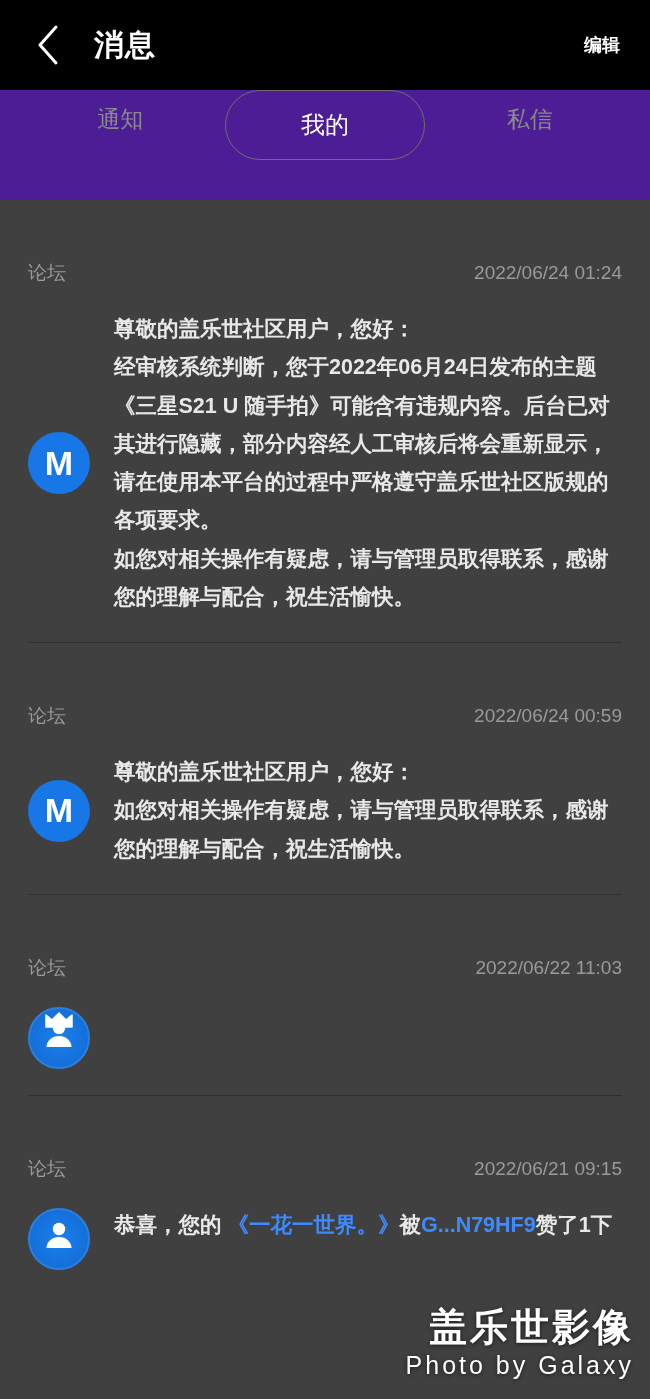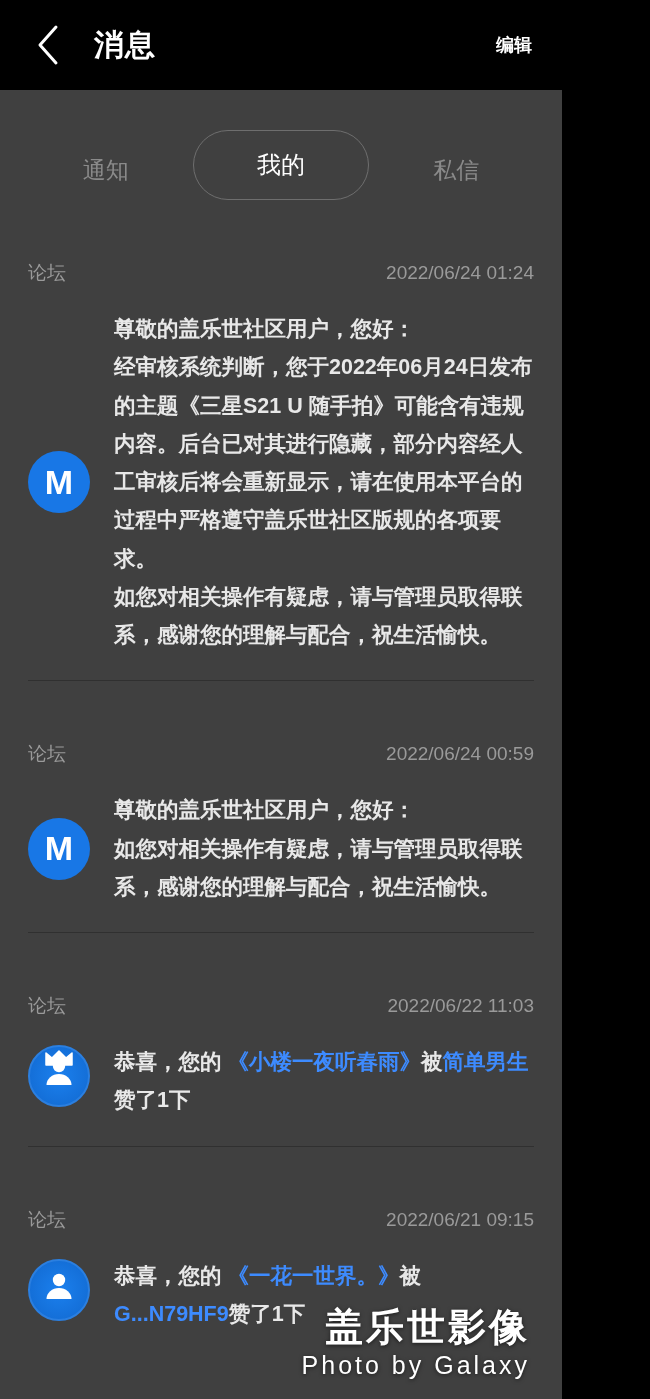--- a/index.html
+++ b/index.html
@@ -4,21 +4,21 @@
 <style>
   * { box-sizing: border-box; margin: 0; padding: 0; }
   html, body {
     width: 650px;
     height: 1399px;
     background: #000;
     font-family: "Liberation Sans", sans-serif;
     overflow: hidden;
   }
   .screen {
-    width: 562px;
+    width: 650px;
     height: 1399px;
     background: #000000;
     position: relative;
     display: flex;
     flex-direction: column;
   }
 
   
   .topbar {
     height: 90px;
@@ -51,22 +51,22 @@
     font-weight: 700;
     cursor: pointer;
     padding: 6px 2px;
   }
 
   
   .tabs {
     height: 110px;
     flex: 0 0 110px;
     display: flex;
-    align-items: flex-end;
-    background: #404040;
+    align-items: flex-start;
+    background: #4c1d95;
     padding: 0 18px;
   }
   .tab {
     flex: 1 1 0;
     text-align: center;
     color: #8a8a8a;
     font-size: 23px;
     cursor: pointer;
     padding: 14px 0;
   }
@@ -156,21 +156,21 @@
     margin: 0 28px;
   }
   .msg-body.inline {
     align-items: flex-start;
   }
   .msg-body.inline .avatar { margin-top: 2px; }
 
   
   .watermark {
     position: absolute;
-    right: 32px;
+    right: 16px;
     bottom: 18px;
     text-align: right;
     pointer-events: none;
     user-select: none;
   }
   .watermark .wm-cn {
     color: #ffffff;
     font-size: 38px;
     font-weight: 700;
     letter-spacing: 3px;
@@ -258,23 +258,20 @@
               <path d="M2 16 L2 4 L8 9 L15 2 L22 9 L28 4 L28 16 Z" fill="#ffffff" stroke="#ffffff" stroke-width="1.5" stroke-linejoin="round"></path>
             </svg>
           </span>
           <span class="person">
             <svg width="36" height="36" viewBox="0 0 36 36" aria-hidden="true">
               <circle cx="18" cy="12" r="6.2" fill="#ffffff"></circle>
               <path d="M5.5 31 a12.5 11 0 0 1 25 0 Z" fill="#ffffff"></path>
             </svg>
           </span>
         </div>
-        <div class="msg-text">
-          <p><span>恭喜，您的 </span><span class="link">《小楼一夜听春雨》</span><span>被</span><span class="linkname">简单男生</span><span>赞了1下</span></p>
-        </div>
       </div>
     </div>
     <div class="divider"></div>
 
     <div class="msg">
       <div class="msg-head">
         <span class="msg-source">论坛</span>
         <span class="msg-time">2022/06/21 09:15</span>
       </div>
       <div class="msg-body inline">

